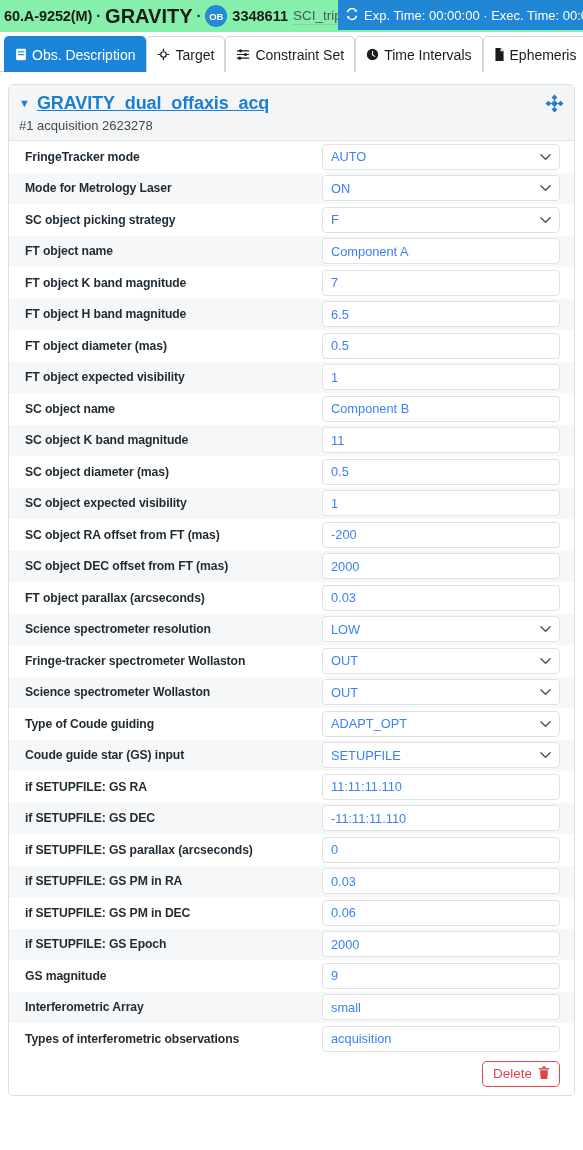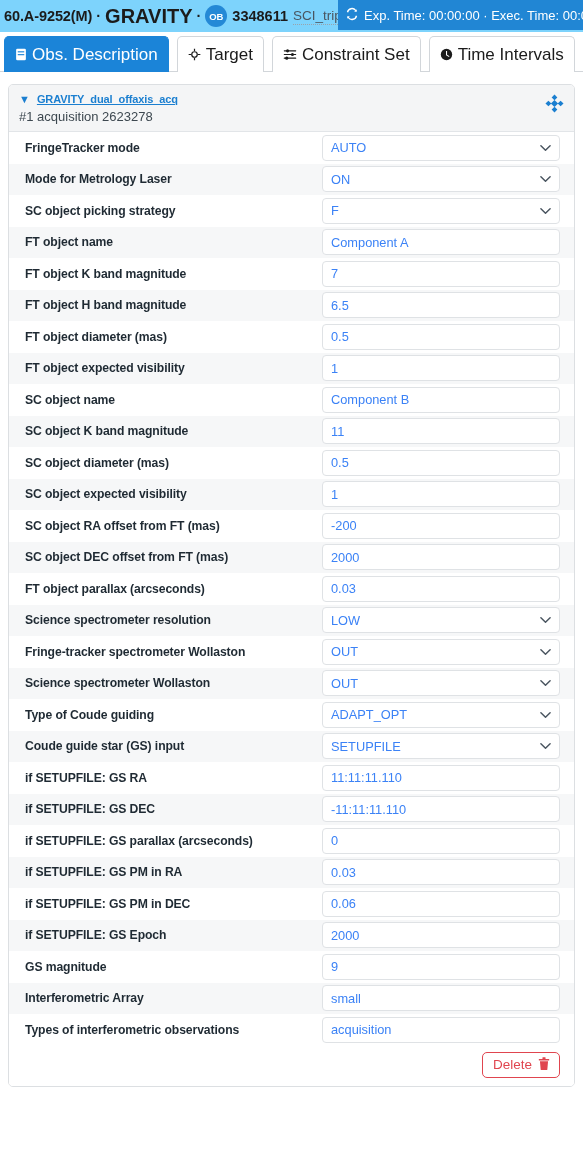--- a/index.html
+++ b/index.html
@@ -10,21 +10,21 @@
     font-family: "Liberation Sans", sans-serif;
     overflow: hidden;
   }
 
   
   .topbar {
     position: relative;
     height: 32px;
     display: flex;
     align-items: center;
-    background: #7dd3fc;
+    background: #86efac;
     overflow: hidden;
   }
   .crumbs {
     display: flex;
     align-items: center;
     padding-left: 4px;
     white-space: nowrap;
     gap: 0px;
   }
   .crumb-prog {
@@ -101,27 +101,27 @@
     height: 1px;
     background: #d2d6da;
   }
   .tab {
     position: relative;
     display: flex;
     align-items: center;
     gap: 5px;
     height: 36px;
     padding: 0 10px;
-    margin-right: 8px;
+    margin-right: 0;
     border: 1px solid #d2d6da;
     border-bottom: none;
     border-radius: 5px 5px 0 0;
     background: #ffffff;
     color: #1b1b1b;
-    font-size: 17px;
+    font-size: 14px;
     white-space: nowrap;
     z-index: 1;
   }
   .tab.active {
     background: #1b84d8;
     border-color: #1b84d8;
     color: #ffffff;
   }
   .tab .ico { display: inline-flex; align-items: center; }
 
@@ -144,21 +144,21 @@
     align-items: center;
   }
   .caret {
     color: #1b7fd0;
     font-size: 11px;
     margin-right: 7px;
     line-height: 1;
   }
   .tpl-link {
     color: #1b7fd0;
-    font-size: 11px;
+    font-size: 18px;
     font-weight: bold;
     text-decoration: underline;
     letter-spacing: -0.1px;
   }
   .acq-line {
     margin-top: 4px;
     font-size: 13px;
     color: #3d4850;
   }
   .move-icon {

